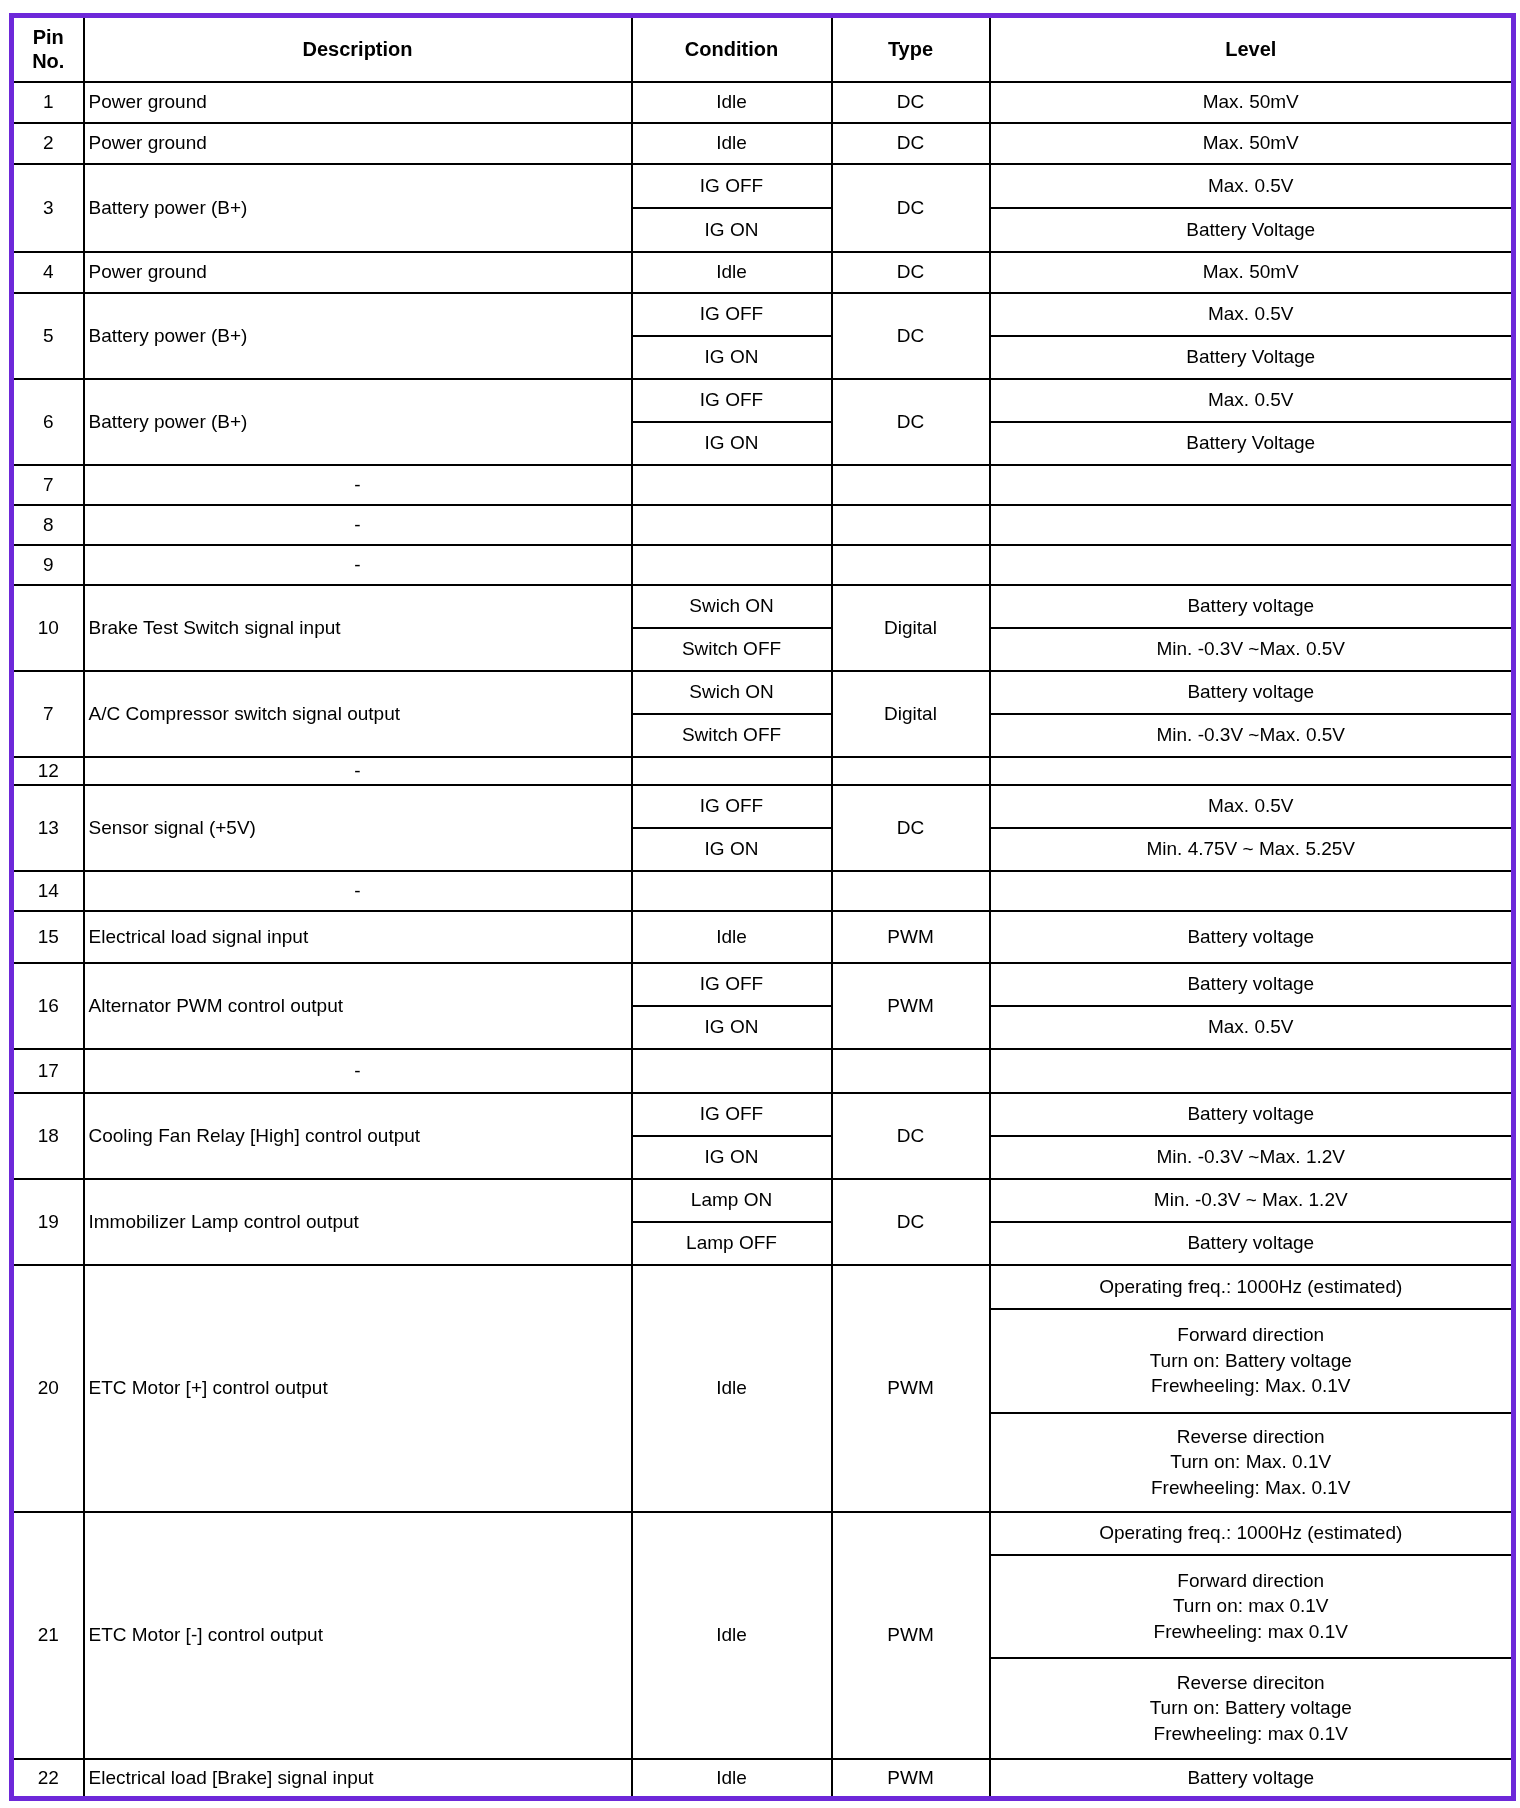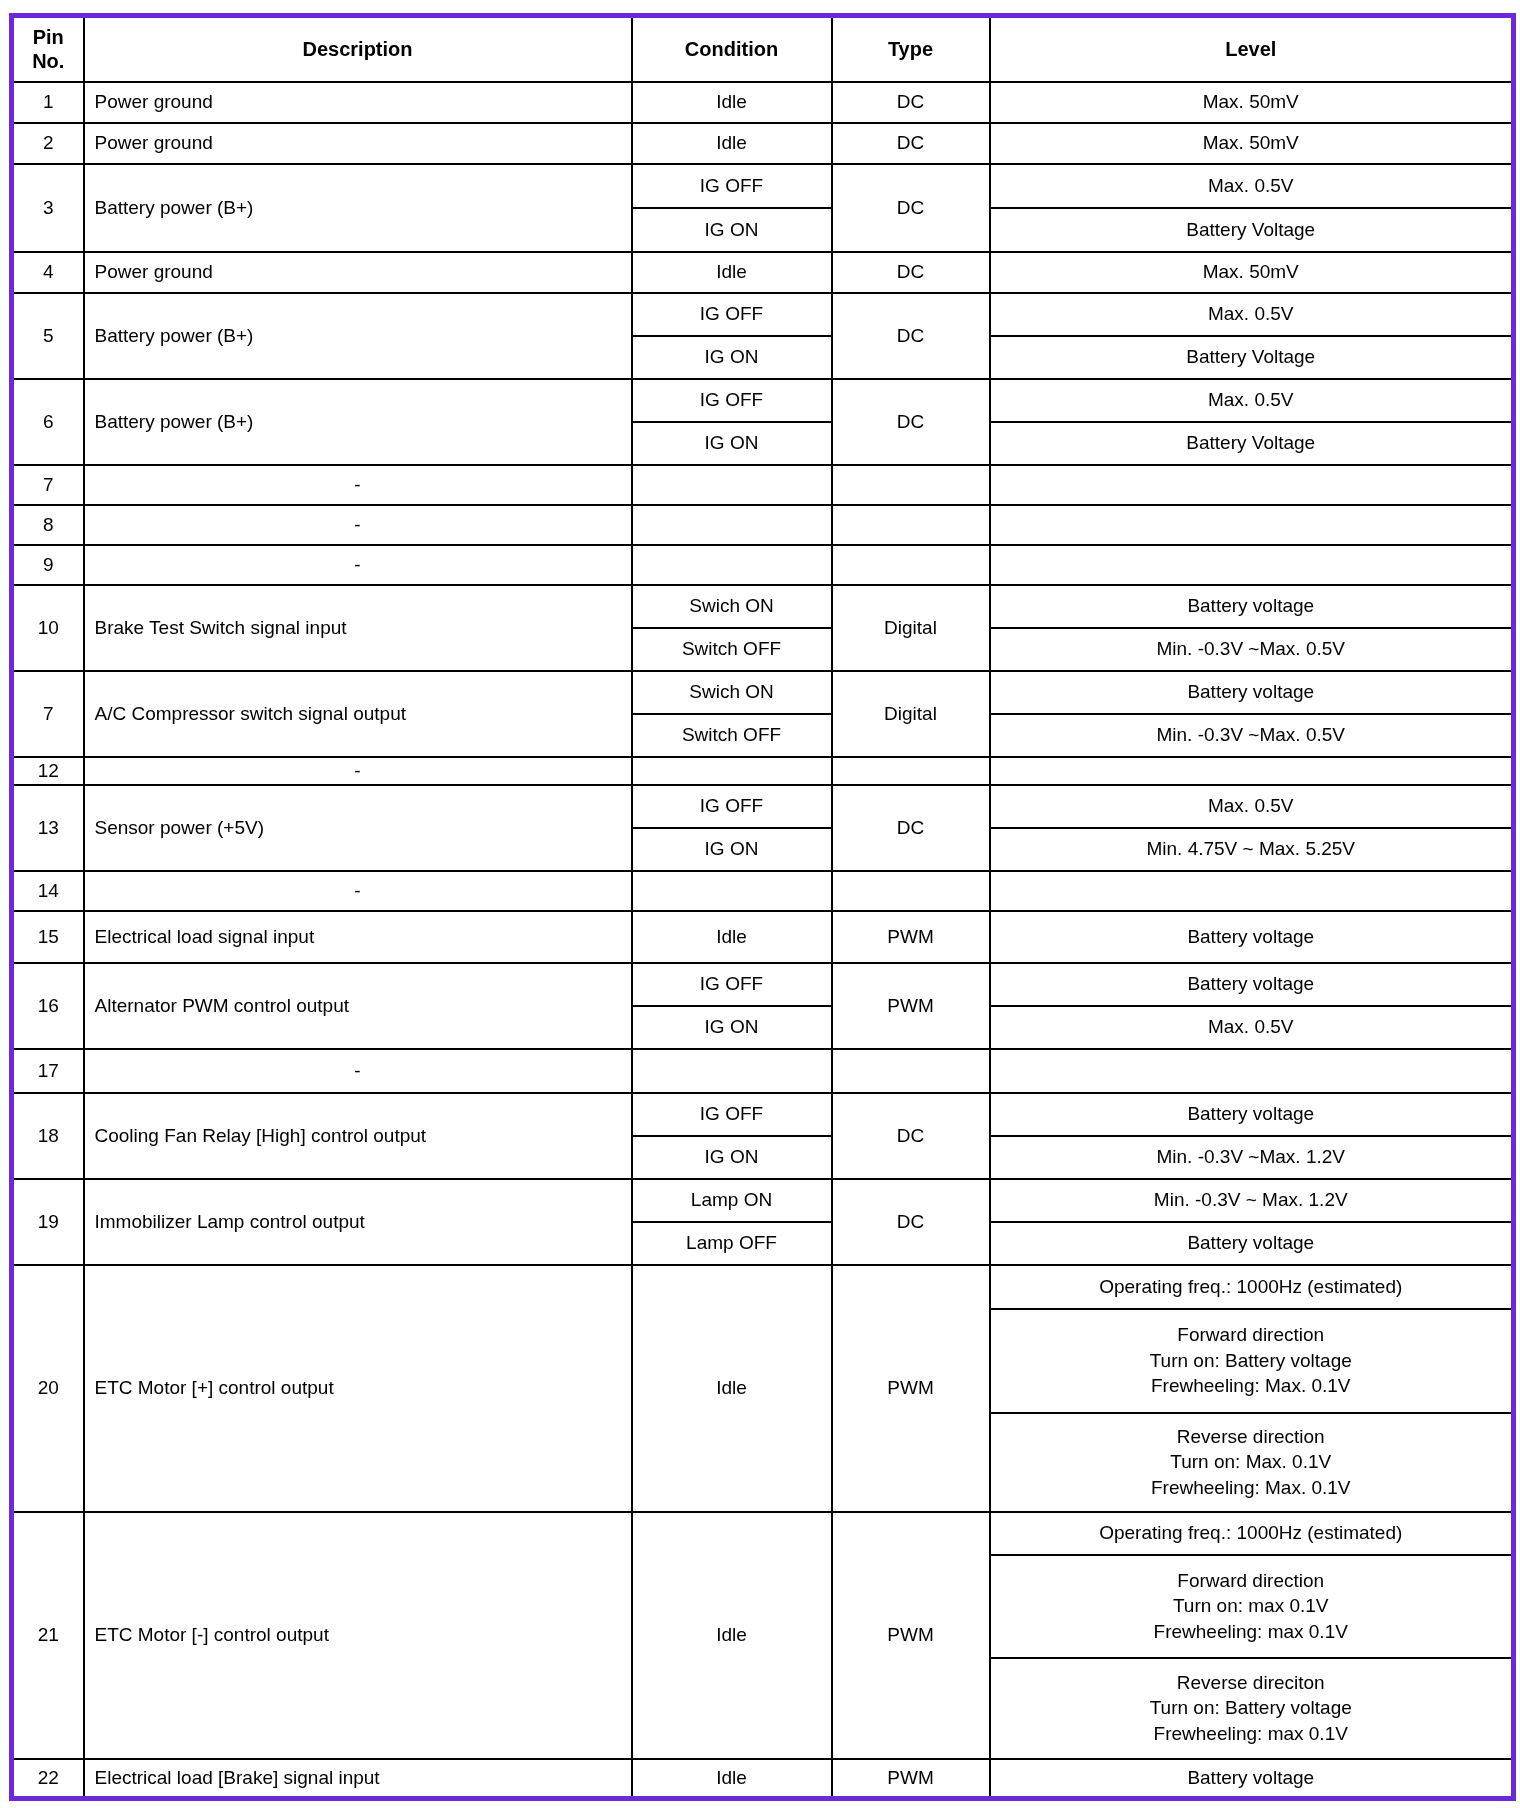--- a/index.html
+++ b/index.html
@@ -26,21 +26,21 @@
     box-sizing: border-box;
   }
   .pin-table th {
     font-weight: bold;
     font-size: 20px;
     white-space: pre-line;
     line-height: 1.2;
     height: 66px;
   }
   td.pin-cell { font-size: 19px; }
-  td.description-cell.left { text-align: left; padding-left: 10px; }
+  td.description-cell.left { text-align: left; padding-left: 4px; }
   td.condition-cell, td.level-cell {
     white-space: pre-line;
     line-height: 1.35;
   }
 </style>
 </head>
 <body>
 
 <table class="pin-table">
   <colgroup>
@@ -160,21 +160,21 @@
       </tr>
       <tr style="height: 24px;">
         <td class="pin-cell">12</td>
         <td class="description-cell">-</td>
         <td class="condition-cell"></td>
         <td class="type-cell"></td>
         <td class="level-cell"></td>
       </tr>
       <tr style="height: 43px;">
         <td class="pin-cell" rowspan="2">13</td>
-        <td class="description-cell left" rowspan="2">Sensor power (+5V)</td>
+        <td class="description-cell left" rowspan="2">Sensor signal (+5V)</td>
         <td class="condition-cell">IG OFF</td>
         <td class="type-cell" rowspan="2">DC</td>
         <td class="level-cell">Max. 0.5V</td>
       </tr>
       <tr style="height: 43px;">
         <td class="condition-cell">IG ON</td>
         <td class="level-cell">Min. 4.75V ~ Max. 5.25V</td>
       </tr>
       <tr style="height: 40px;">
         <td class="pin-cell">14</td>

